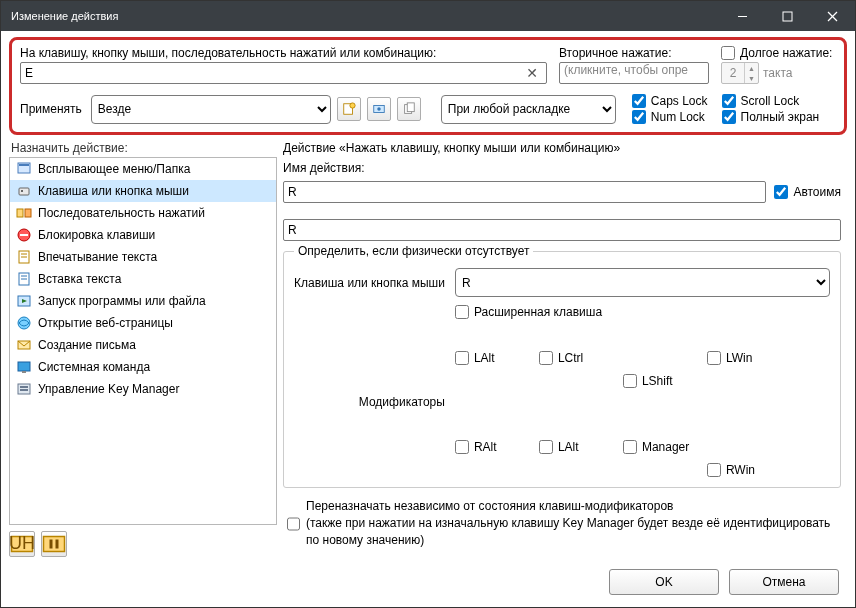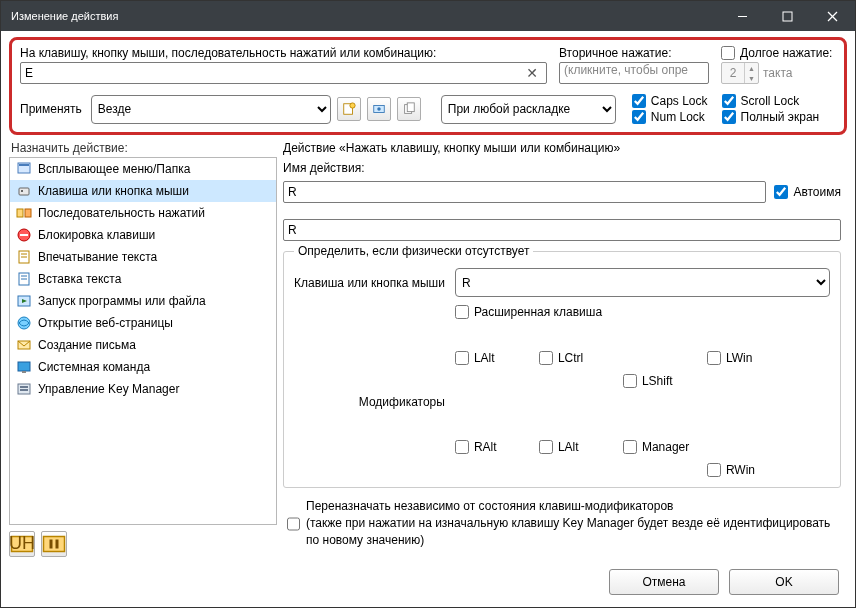--- a/index.html
+++ b/index.html
@@ -327,17 +327,17 @@
      <input type="checkbox" style="margin-top: 2px;">
      <div class="txt">
       <span>Переназначать независимо от состояния клавиш-модификаторов</span><br>
       <span>(также при нажатии на изначальную клавишу Key Manager будет везде её идентифицировать по новому значению)</span>
      </div>
     </div>
    </div>
   </div>
 
   <div class="bottom">
+   <button class="btn">OK</button>
    <button class="btn">Отмена</button>
-   <button class="btn">OK</button>
   </div>
  </div>
 </div>
 
 </body></html>

